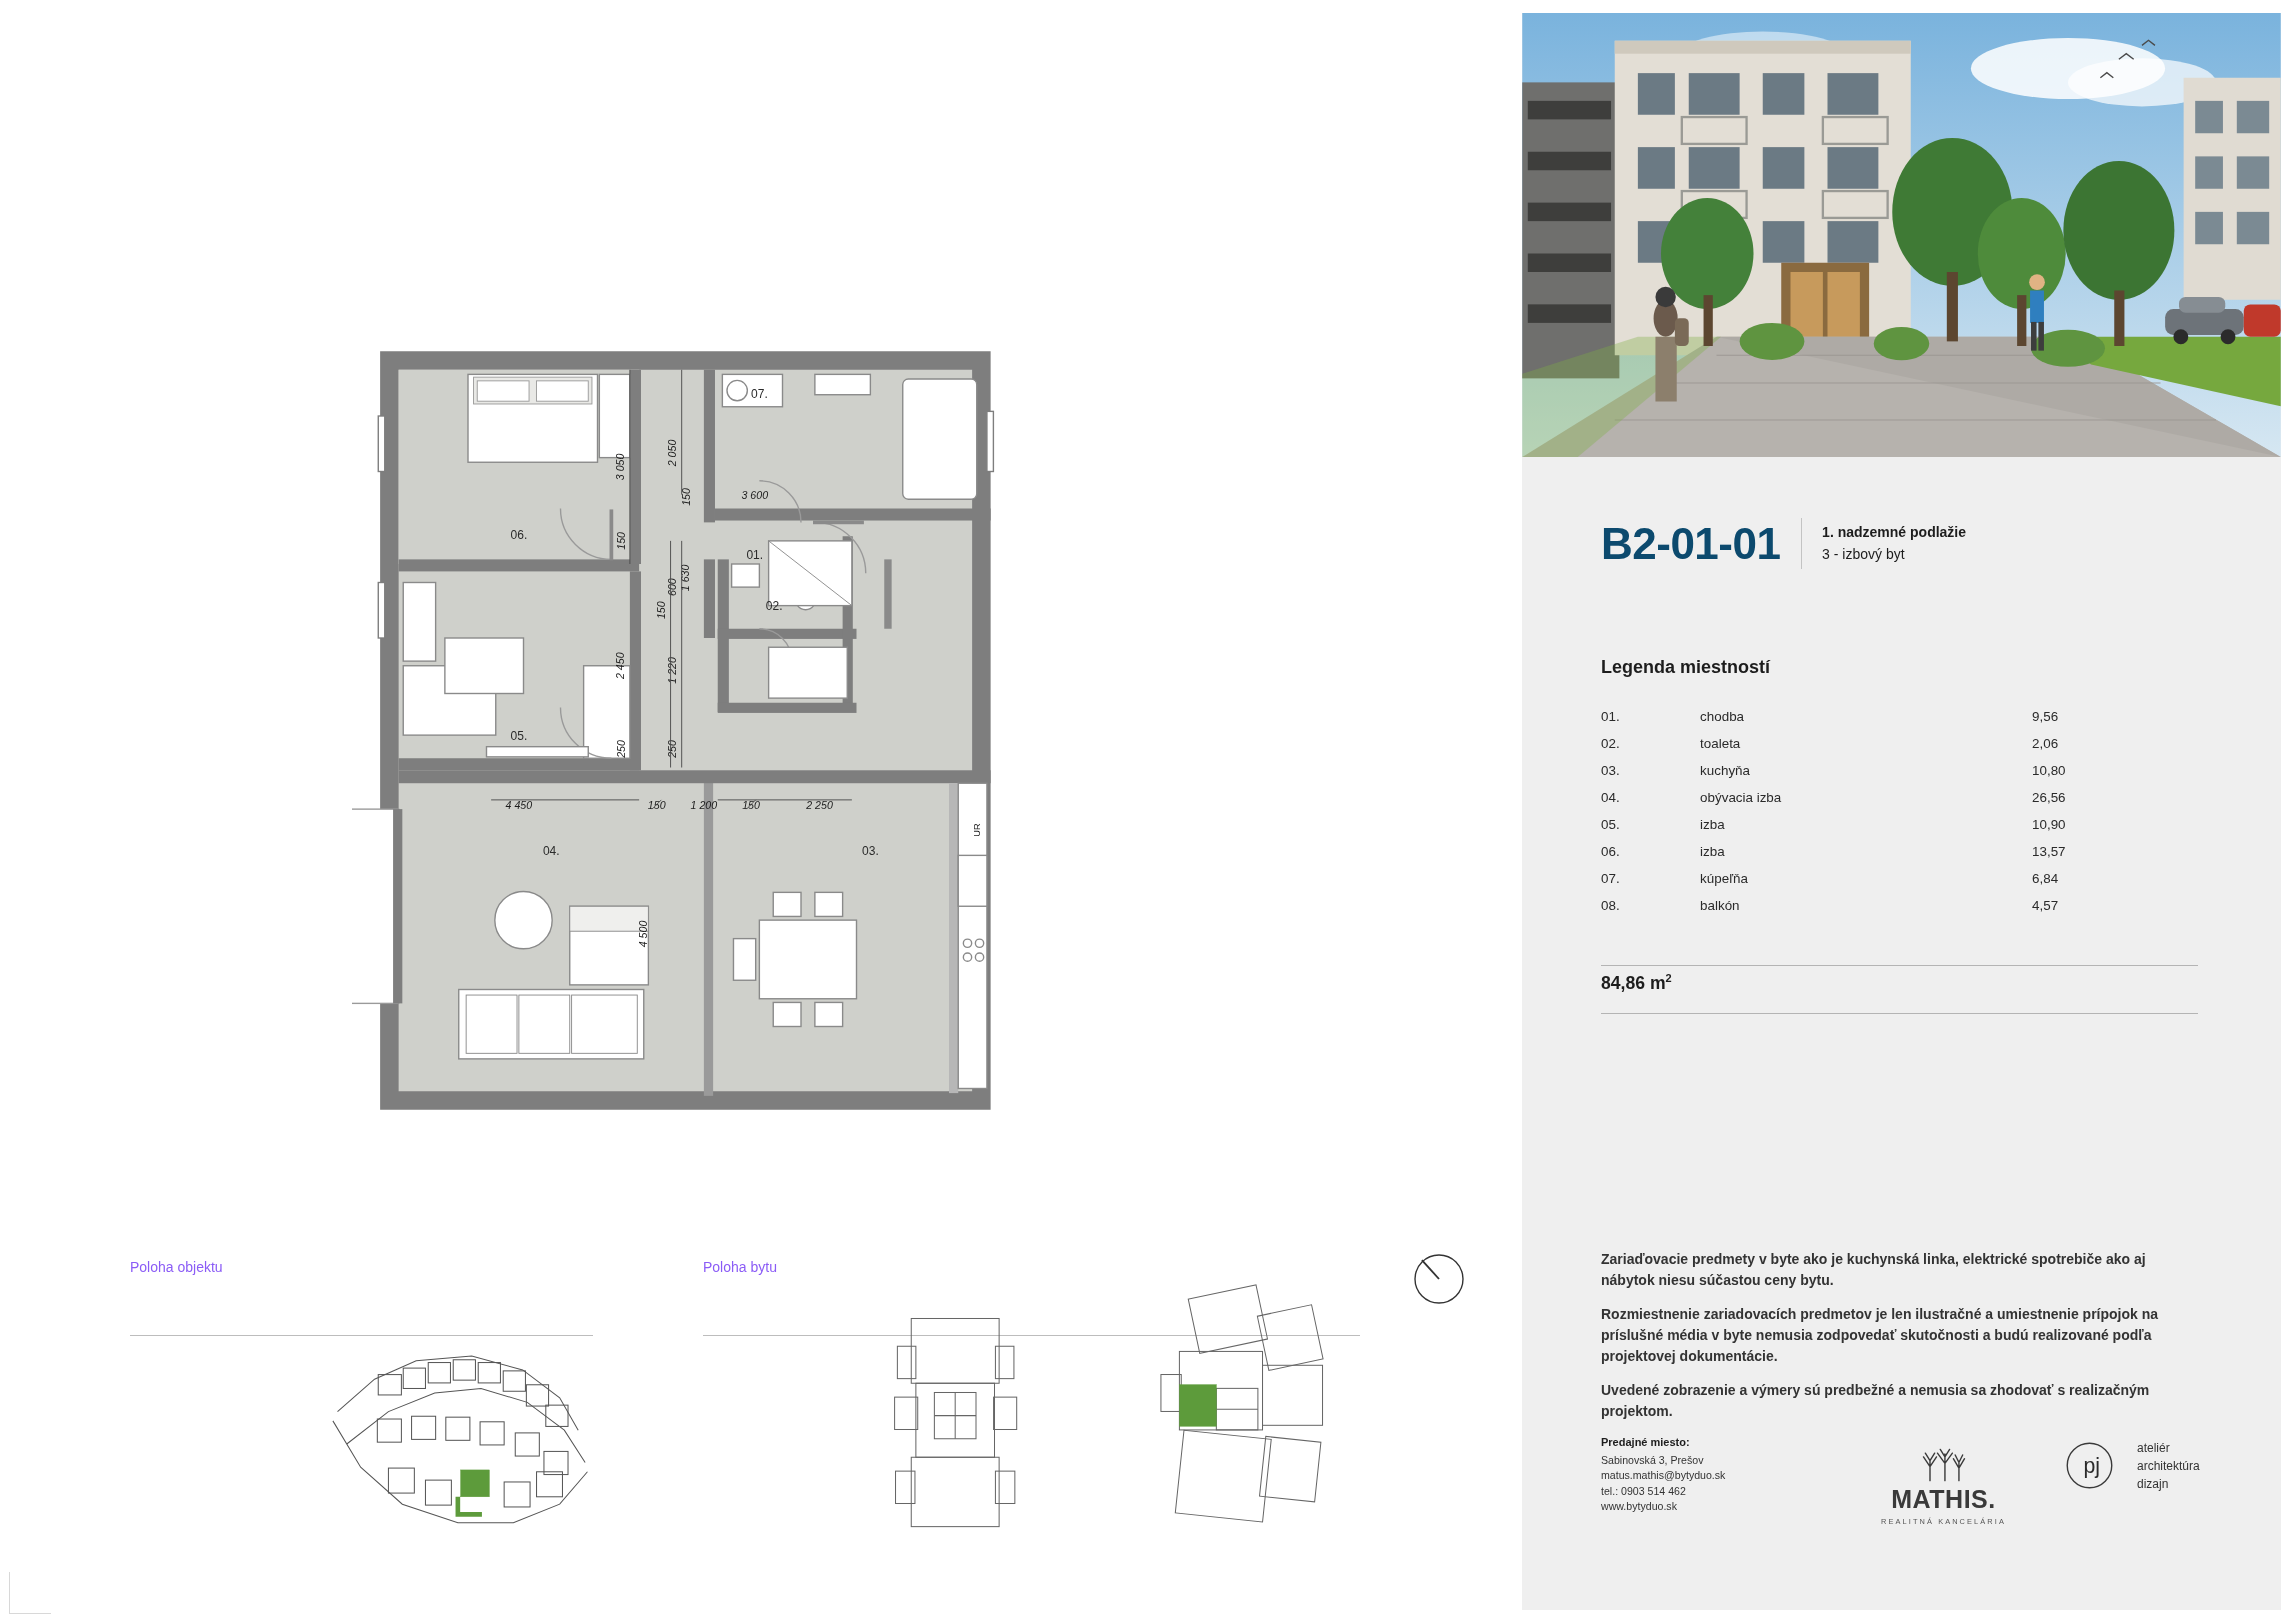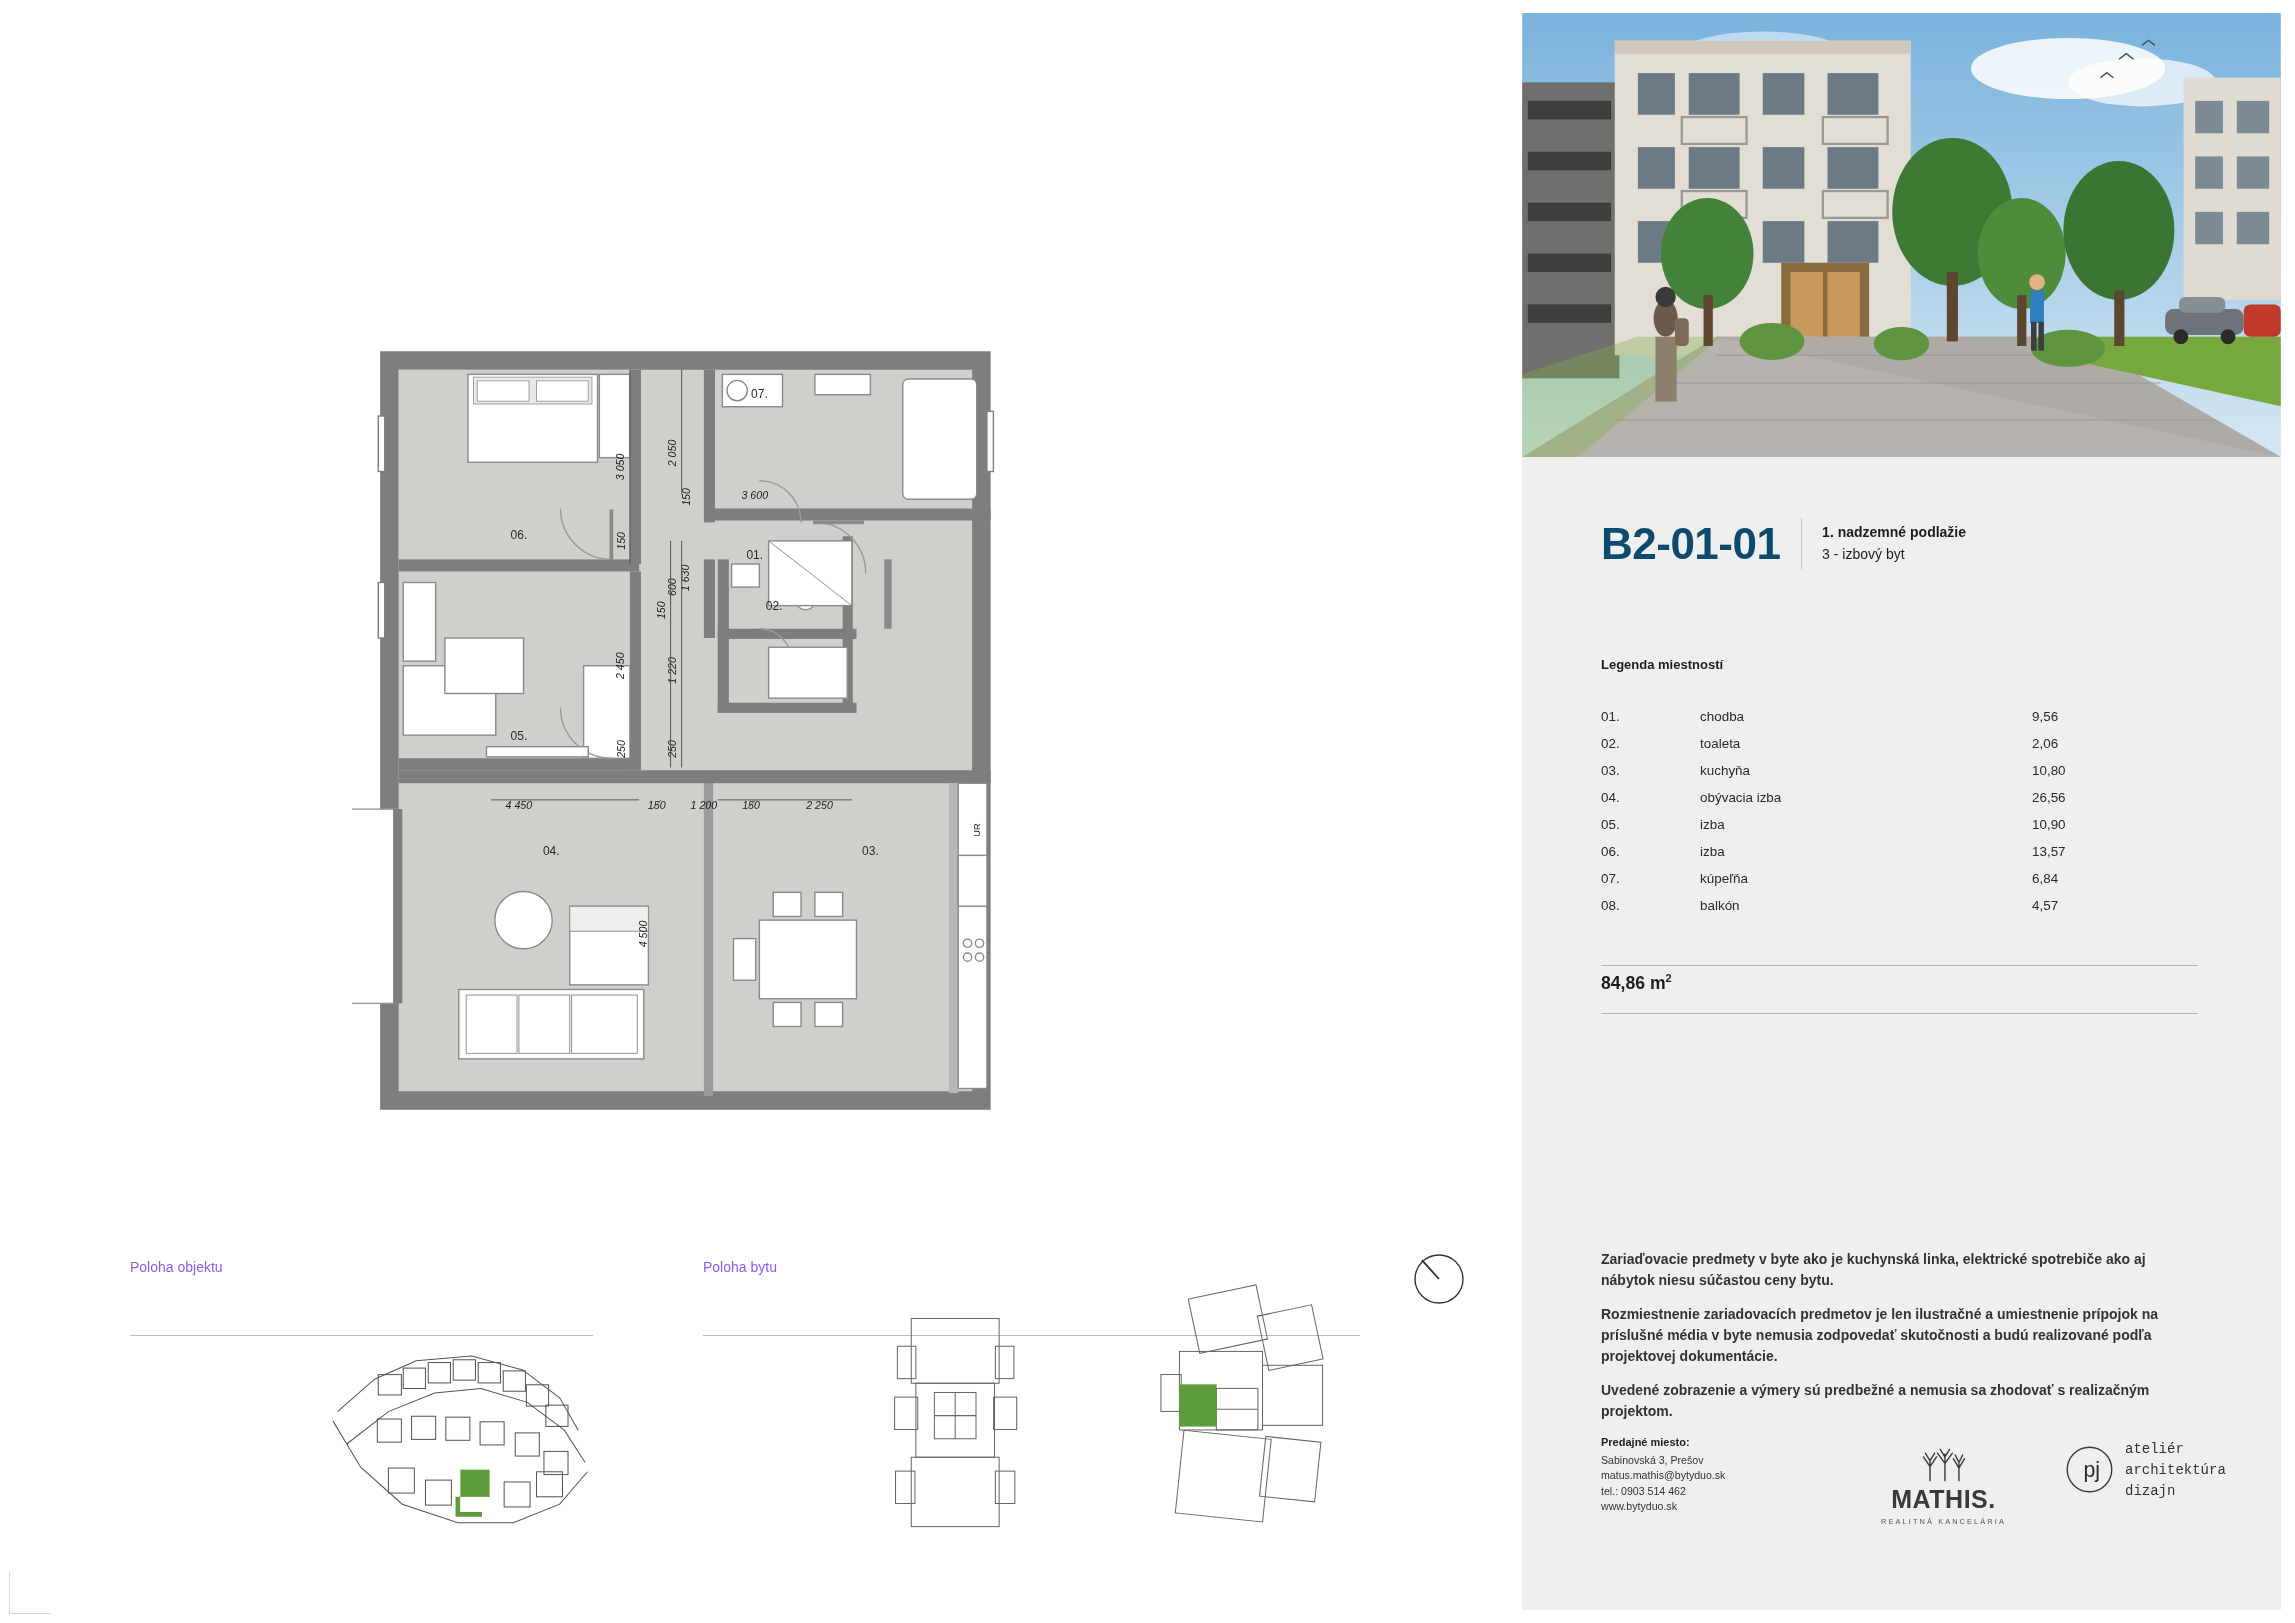--- a/index.html
+++ b/index.html
@@ -55,21 +55,21 @@
   .code {
     font-size: 44px; font-weight: bold; color: #0c4a6e; letter-spacing: -0.5px;
     white-space: nowrap;
   }
   .code-div { width: 0.9px; height: 51px; background: #c3c3c3; margin: 0 20.4px; }
   .code-meta { font-size: 14px; color: #1d1d1d; line-height: 1.55; }
   .code-meta .l1 { font-weight: bold; }
 
   .legend-title {
     position: absolute; left: 1601px; top: 657px;
-    font-size: 13px; font-weight: bold; color: #1d1d1d;
+    font-size: 18px; font-weight: bold; color: #1d1d1d;
   }
   .legend-table {
     position: absolute; left: 1601px; top: 703px; width: 597px;
     border-collapse: collapse;
   }
   .legend-table td {
     font-size: 13.4px; color: #2a2a2a; padding: 6px 0; vertical-align: middle;
   }
   .legend-table td.num { width: 83px; }
   .legend-table td.name { width: 278px; }
@@ -88,21 +88,21 @@
 
   .contact { position: absolute; left: 1601px; top: 1434px; width: 287px; }
   .contact .hd { font-size: 11px; font-weight: bold; color: #1d1d1d; margin-bottom: 2.8px; }
   .contact div { font-size: 10.6px; color: #333; line-height: 1.46; }
 
   .partner-mathis { position: absolute; left: 1851px; top: 1441px; width: 185px; text-align: center; }
   .mathis-name { font-size: 25px; font-weight: bold; color: #3a3a3a; letter-spacing: 0.5px; }
   .mathis-sub { font-size: 7.4px; letter-spacing: 2.1px; color: #555; margin-top: 2.8px; }
 
   .partner-pj { position: absolute; left: 2064px; top: 1439px; display: flex; align-items: center; }
-  .pj-text { font-size: 14px; color: #333; line-height: 1.5; margin-left: 10px; font-family: Liberation Mono, monospace; }
+  .pj-text { font-size: 12px; color: #333; line-height: 1.5; margin-left: 22px; }
 
   .page-edge { position: absolute; left: 9.3px; bottom: 9.3px; width: 42px; height: 42px;
     border-left: 0.9px solid #d8d8d8; border-bottom: 0.9px solid #d8d8d8; }
 </style>
 </head>
 <body>
 
 <div class="page">
 
 

